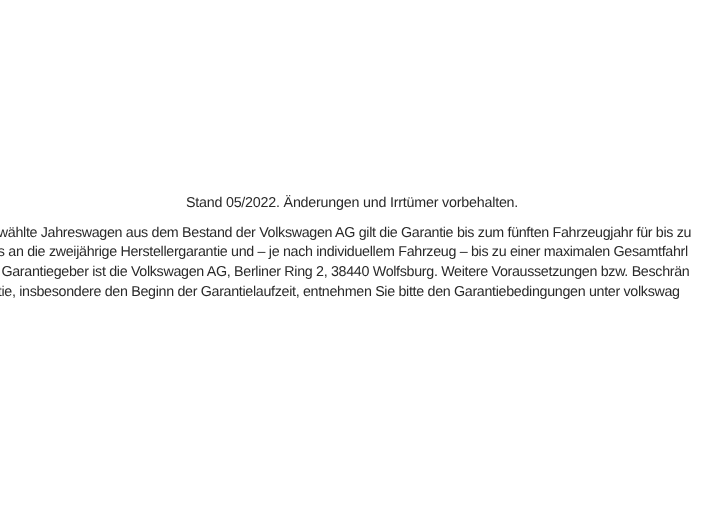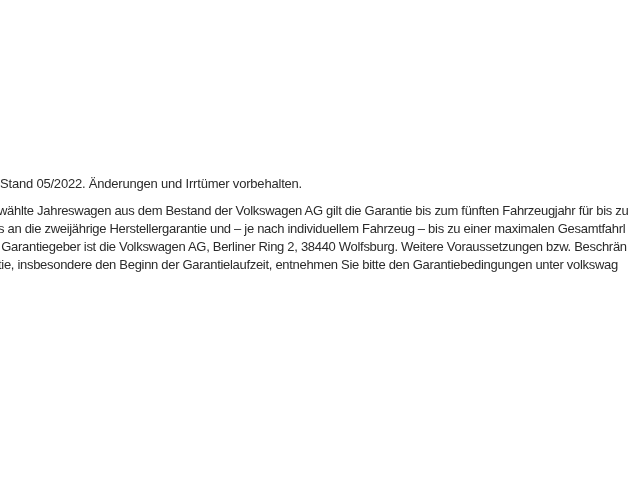--- a/index.html
+++ b/index.html
@@ -18,21 +18,21 @@
     position: absolute;
     inset: 0;
     background: #ffffff;
     overflow: hidden;
   }
   .stand-line {
     position: absolute;
     top: 175px;
     left: 0;
     width: 640px;
-    text-align: left;
+    text-align: center;
     font-size: 13px;
     line-height: 18px;
     color: #2a2a2a;
     letter-spacing: -0.2px;
     white-space: pre;
   }
   .disclaimer {
     position: absolute;
     top: 202px;
     left: -2px;

